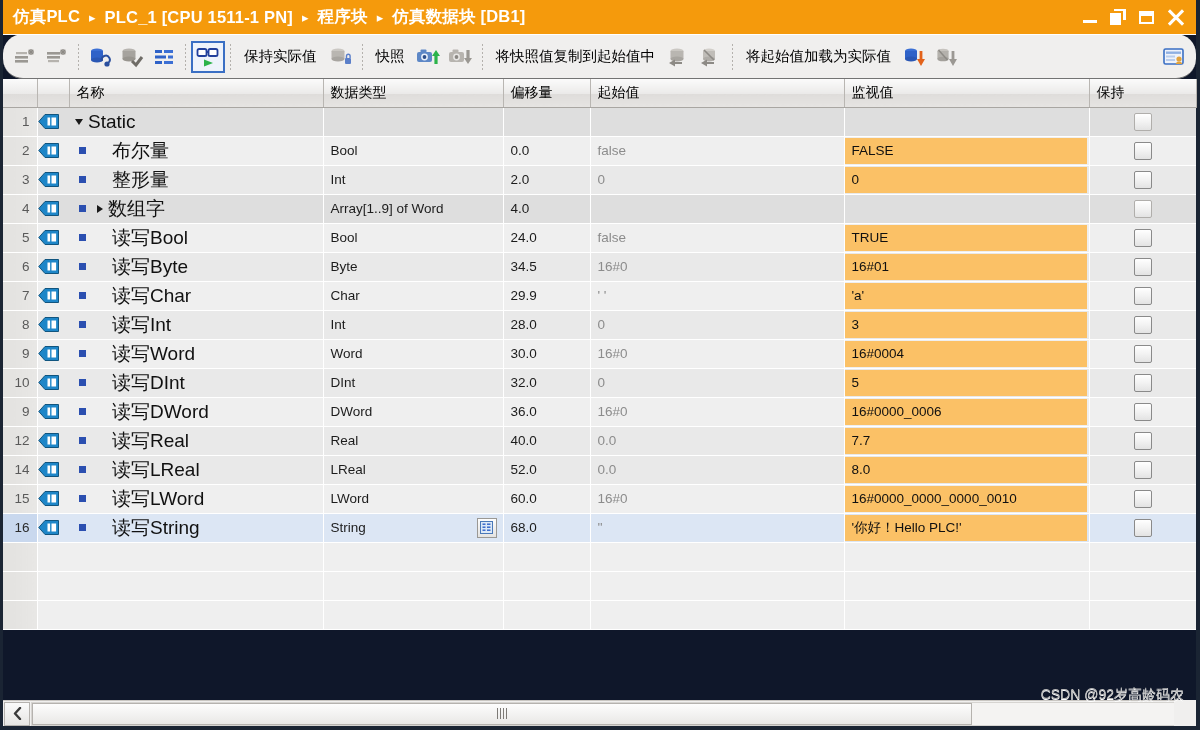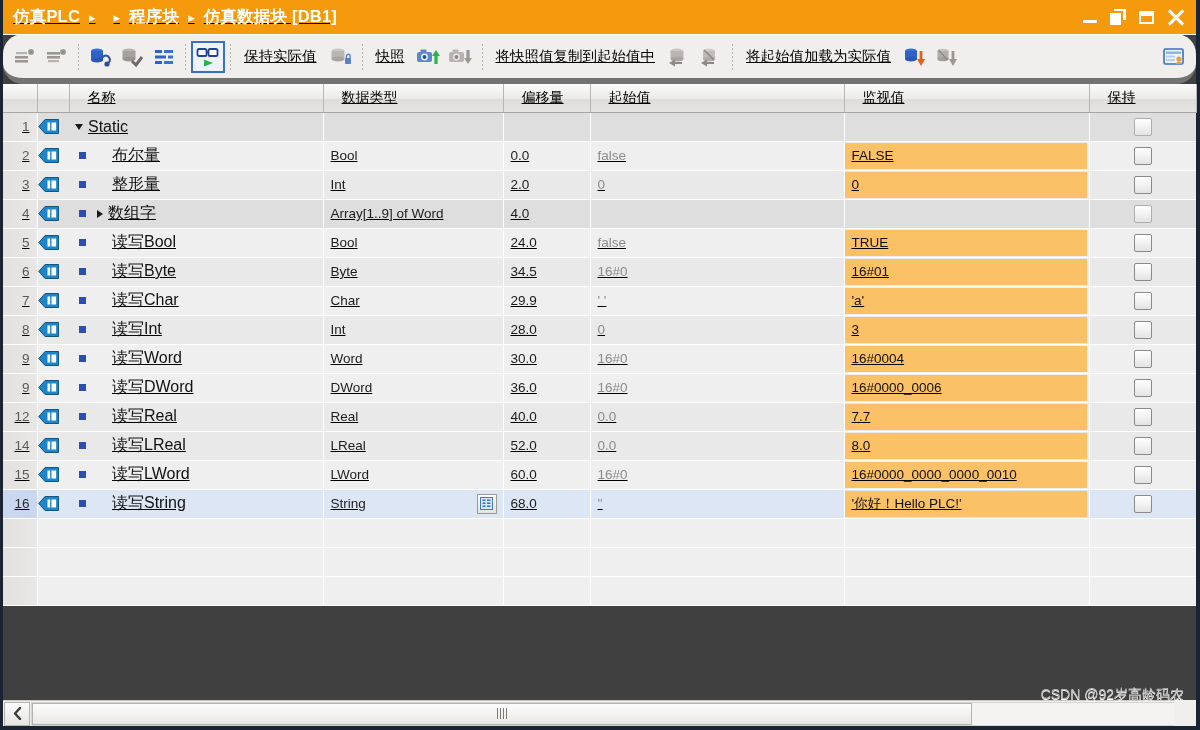--- a/index.html
+++ b/index.html
@@ -8,22 +8,21 @@
     font-family: "Liberation Sans", "DejaVu Sans", sans-serif;
     background: #ffffff;
     overflow: hidden;
   }
   #app {
     width: 1200px; height: 730px;
     position: relative;
     border-left: 3px solid #1a2433;
     border-right: 4px solid #1a2433;
     border-bottom: 4px solid #1a2433;
-    background: #404040;
-    text-decoration: underline;
+    background: #0f172a;
   }
 
   
   .titlebar {
     height: 34px;
     background: #f59a0c;
     display: flex; align-items: center;
     padding: 0 6px 0 10px;
     position: relative;
   }
@@ -61,21 +60,21 @@
   }
   .wc-close { width: 20px; }
   .wc-close::before, .wc-close::after {
     content: ""; position: absolute; left: 0px; top: 7px;
     width: 20px; height: 3px; background: #fff;
   }
   .wc-close::before { transform: rotate(45deg); }
   .wc-close::after  { transform: rotate(-45deg); }
 
   
-  .toolbar-wrap { background: #f0efee; border-bottom: 6px solid #737373; border-radius: 20px; }
+  .toolbar-wrap { background: #f0efee; border-bottom: 1px solid #737373; border-radius: 20px; }
   .toolbar {
     height: 44px; display: flex; align-items: center;
     padding: 0 6px; gap: 0px;
     border-top: 1px solid #ffffff;
   }
   .tb-btn {
     width: 32px; height: 30px;
     display: flex; align-items: center; justify-content: center;
     cursor: pointer; position: relative; flex: none;
   }
@@ -118,21 +117,21 @@
   table.grid col.c-start { width: 254px; }
   table.grid col.c-mon   { width: 245px; }
   table.grid col.c-ret   { width: 107px; }
 
   thead th {
     height: 28px;
     background: linear-gradient(to bottom, #fbfbfb 0%, #ebeae9 52%, #dedcda 53%, #e6e4e2 100%);
     border-right: 1px solid #b9b6b2;
     border-bottom: 1px solid #a9a6a2;
     font-size: 14px; font-weight: normal; color: #000;
-    text-align: left; padding-left: 18px;
+    text-align: left; padding-left: 7px;
     white-space: nowrap;
   }
   thead th.blank { padding: 0; }
 
   tbody td {
     height: 28.3px; font-size: 13.5px; color: #1c1c1c;
     border-bottom: 1px solid #ffffff;
     padding: 0 6px; white-space: nowrap; overflow: hidden;
     vertical-align: middle;
   }
@@ -171,21 +170,21 @@
     border-top: 4.5px solid transparent;
     border-bottom: 4.5px solid transparent;
   }
   .tri.down {
     border-left: 4.5px solid transparent;
     border-right: 4.5px solid transparent;
     border-top: 6px solid #1a1a1a;
     border-bottom: 0;
   }
   .sq { width: 7px; height: 7px; background: #2b4fb0; flex: none; }
-  .nm { font-size: 16px; color: #111; text-align: right; }
+  .nm { font-size: 19px; color: #111; text-align: right; }
 
   .chk {
     width: 18px; height: 18px; display: inline-block;
     border: 1.5px solid #8a8a8a;
     border-radius: 2px;
     background: linear-gradient(to bottom, #ffffff 0%, #f2f2f2 50%, #e3e3e3 100%);
     cursor: pointer; vertical-align: middle;
   }
   tr.group .chk { border-color: #b0aeab; }
 
@@ -240,20 +239,21 @@
 </style>
 </head>
 <body>
 
 <div id="app">
 
   <div class="titlebar">
     <div class="breadcrumb">
       <span class="bc-item">仿真PLC</span>
       <span class="bc-sep">▸</span>
+      <span class="bc-item">PLC_1 [CPU 1511-1 PN]</span>
       <span class="bc-sep">▸</span>
       <span class="bc-item">程序块</span>
       <span class="bc-sep">▸</span>
       <span class="bc-item">仿真数据块 [DB1]</span>
     </div>
     <div class="wincontrols">
       <div class="wc wc-min"></div>
       <div class="wc wc-restore"></div>
       <div class="wc wc-max"></div>
       <div class="wc wc-close"></div>
@@ -680,20 +680,45 @@
               </div>
             </td>
             <td class="type">Word</td>
             <td class="off">30.0</td>
             <td class="start">16#0</td>
             <td class="mon">
               <div class="monbox">16#0004</div>
             </td>
             <td class="ret"><span class="chk"></span></td>
           </tr>
+          <tr class="alt">
+            <td class="num">10</td>
+            <td class="tagcell">
+              <svg width="22" height="15" viewBox="0 0 22 15">
+                <path d="M7 0.5 H20.5 V14.5 H7 L0.8 7.5 Z" fill="#1e86c8" stroke="#11557f" stroke-width="1"></path>
+                <rect x="9.5" y="3.5" width="2.6" height="8" fill="#ffffff"></rect>
+                <rect x="13.5" y="3.5" width="4.6" height="8" fill="#ffffff"></rect>
+              </svg>
+            </td>
+            <td class="name">
+              <div class="namecell">
+                <span class="ind" style="width:10px"></span>
+                <span class="sq"></span>
+                <span class="ind" style="width:26px"></span>
+                <span class="nm">读写DInt</span>
+              </div>
+            </td>
+            <td class="type">DInt</td>
+            <td class="off">32.0</td>
+            <td class="start">0</td>
+            <td class="mon">
+              <div class="monbox">5</div>
+            </td>
+            <td class="ret"><span class="chk"></span></td>
+          </tr>
           <tr>
             <td class="num">9</td>
             <td class="tagcell">
               <svg width="22" height="15" viewBox="0 0 22 15">
                 <path d="M7 0.5 H20.5 V14.5 H7 L0.8 7.5 Z" fill="#1e86c8" stroke="#11557f" stroke-width="1"></path>
                 <rect x="9.5" y="3.5" width="2.6" height="8" fill="#ffffff"></rect>
                 <rect x="13.5" y="3.5" width="4.6" height="8" fill="#ffffff"></rect>
               </svg>
             </td>
             <td class="name">

